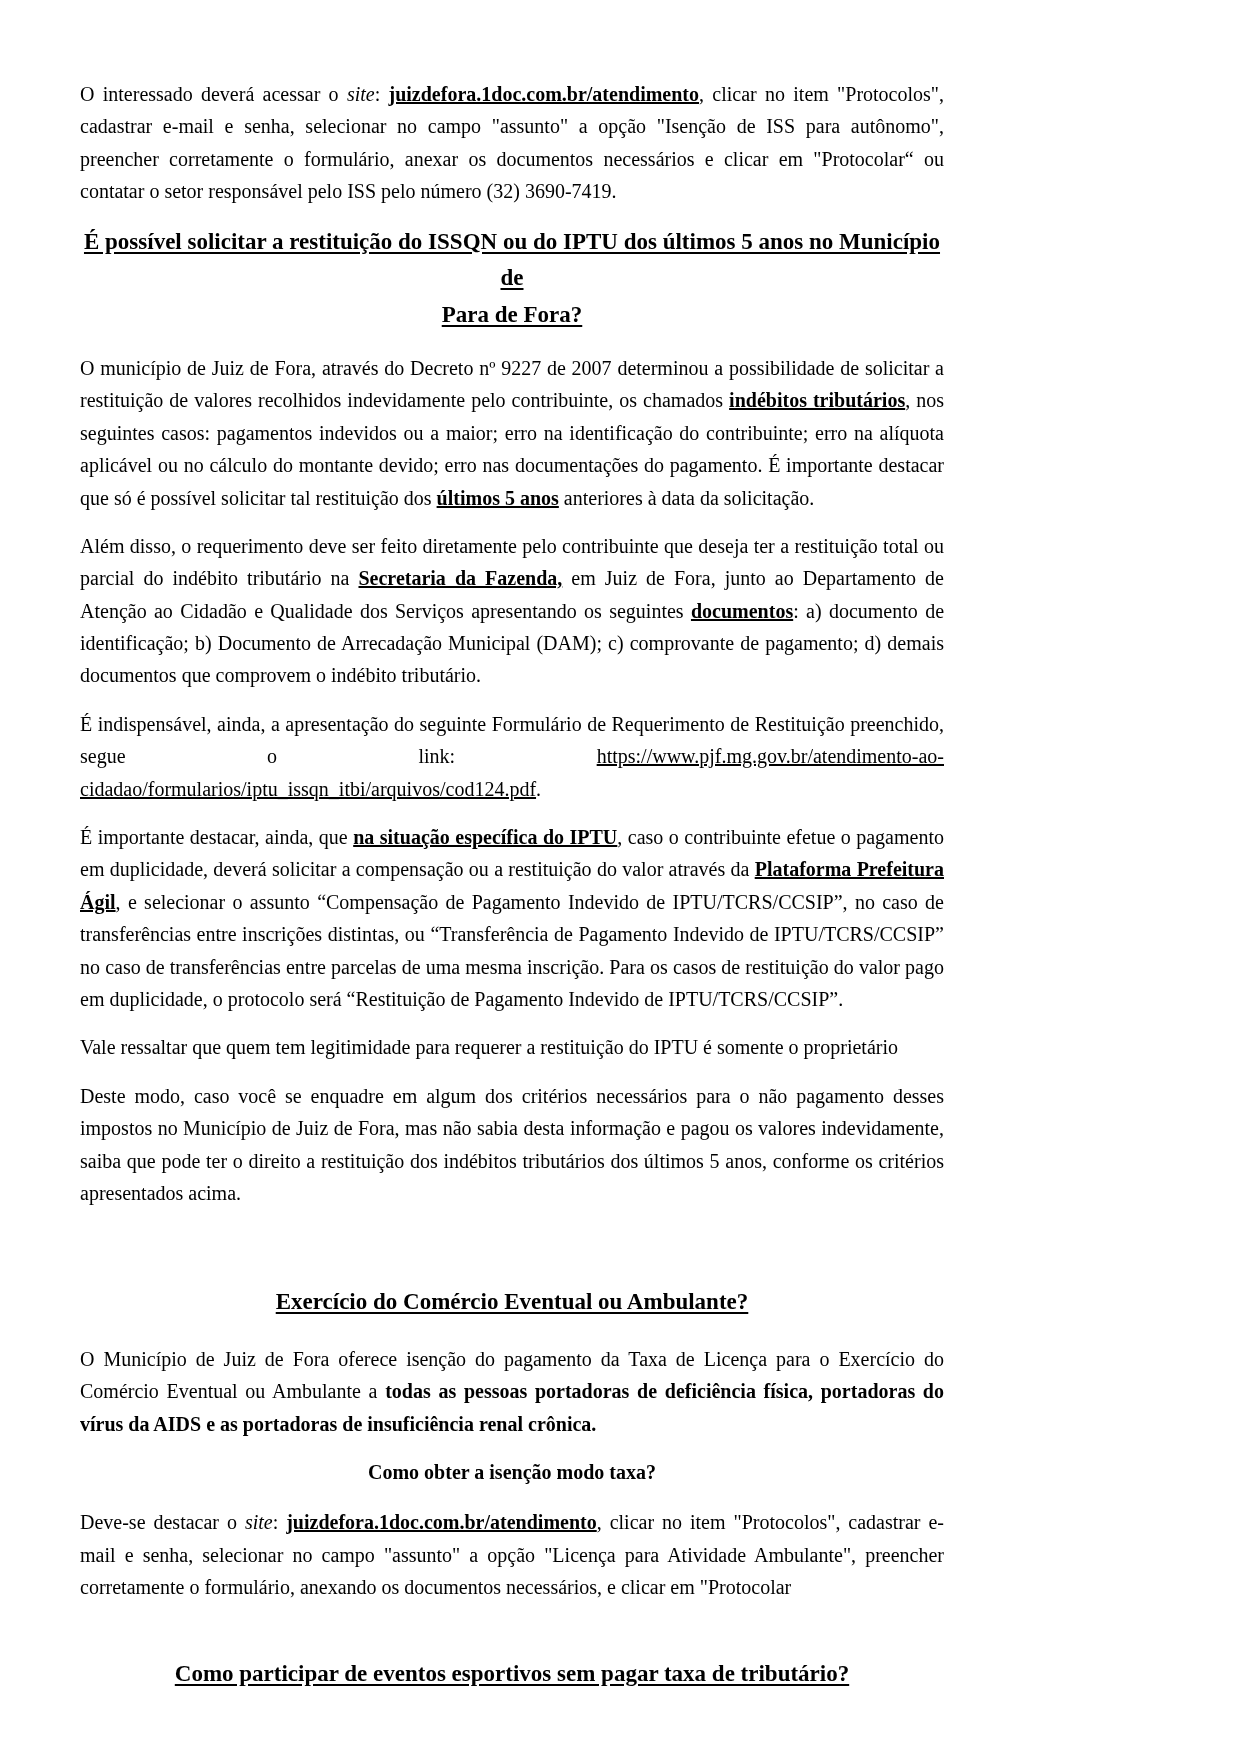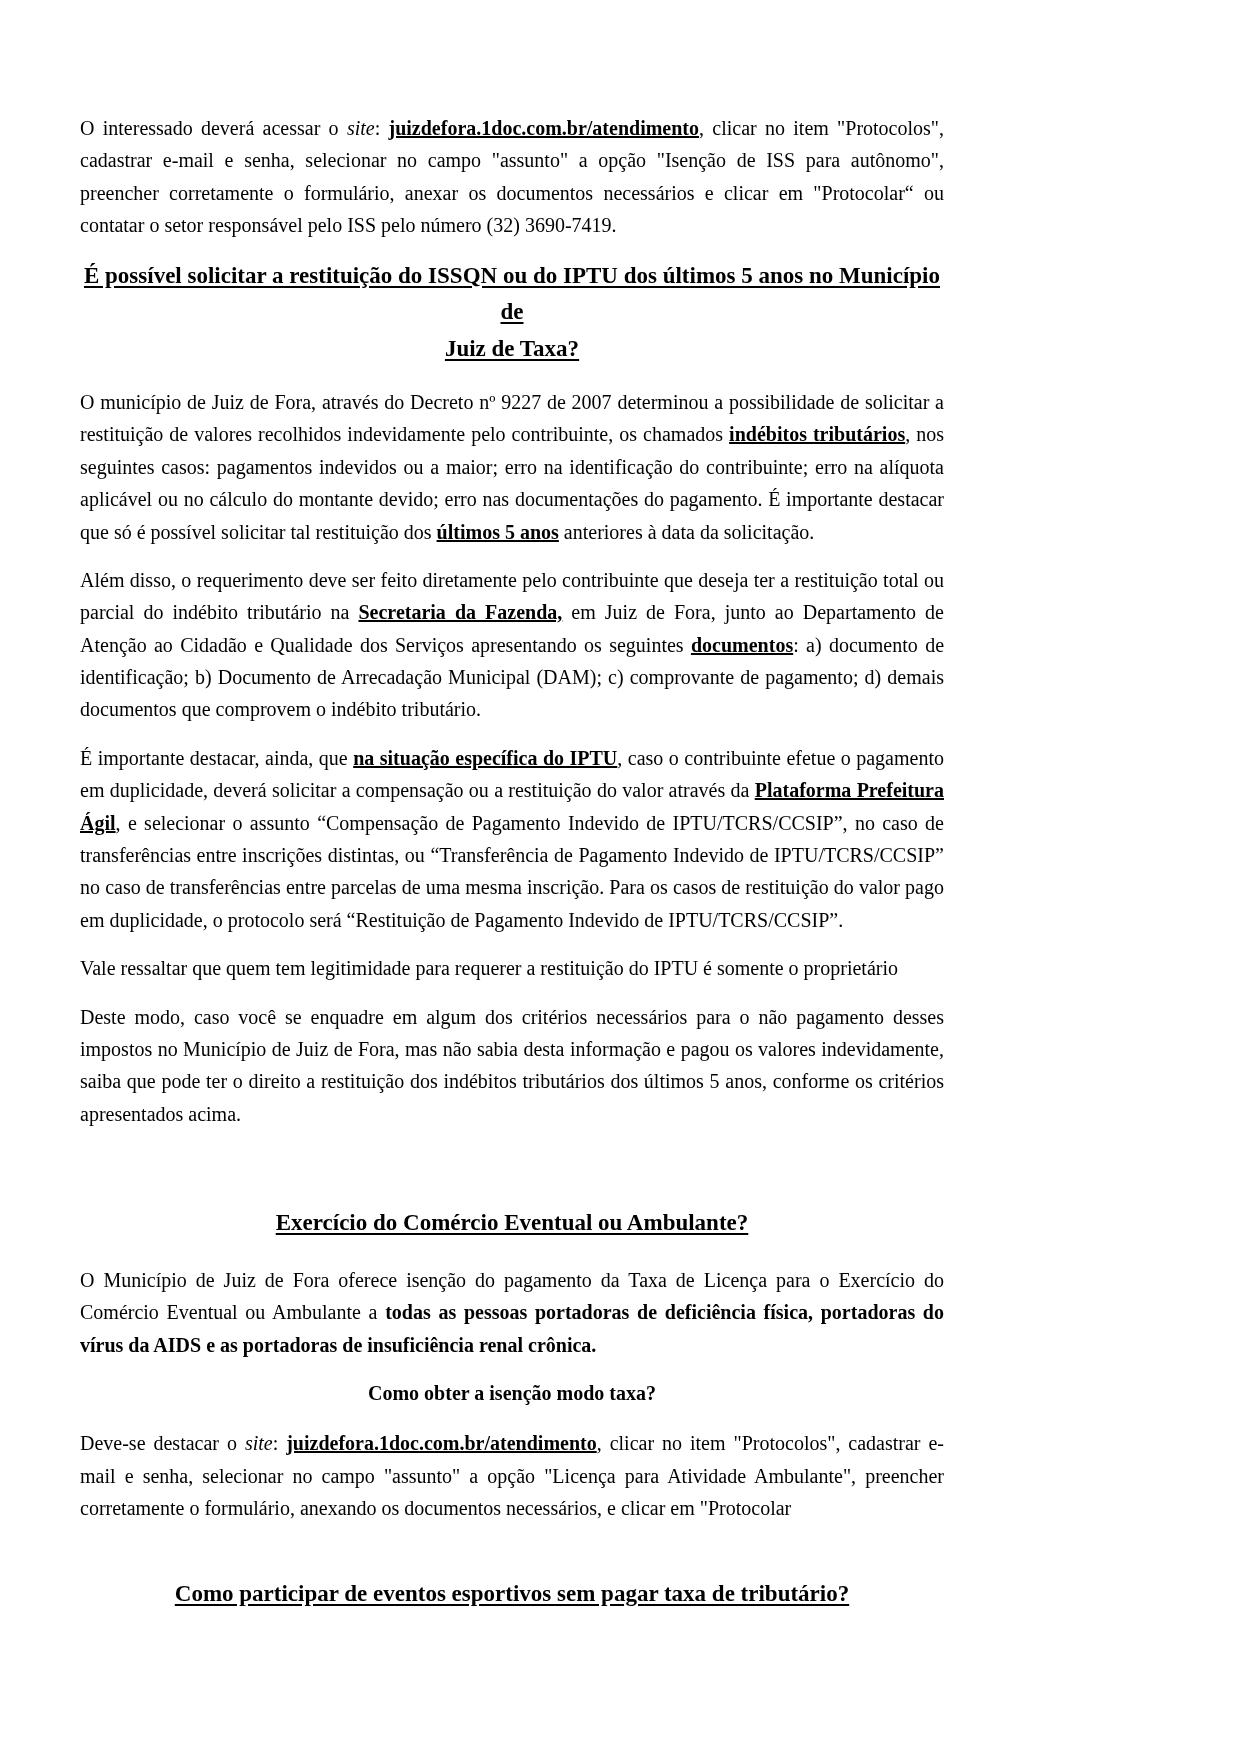--- a/index.html
+++ b/index.html
@@ -7,21 +7,21 @@
     padding: 0;
     background: #ffffff;
   }
   .page {
     width: 1024px;
     height: 1755px;
     box-sizing: border-box;
     background: #ffffff;
     color: #000000;
     font-family: "Liberation Serif", "DejaVu Serif", serif;
-    padding: 112px 80px 0 80px;
+    padding: 78px 80px 0 80px;
     overflow: hidden;
   }
   .para {
     font-size: 20px;
     line-height: 1.62;
     text-align: justify;
     margin: 0 0 16px 0;
   }
   .i  { font-style: italic; }
   .b  { font-weight: bold; }
@@ -47,26 +47,27 @@
   }
   a.doclink { color: #000000; cursor: pointer; }
 </style>
 </head>
 <body>
 
 <div class="page">
 
   <p class="para"><span>O interessado deverá acessar o </span><span class="i">site</span><span>: </span><a class="doclink bu">juizdefora.1doc.com.br/atendimento</a><span>, clicar no item "Protocolos", cadastrar e-mail e senha, selecionar no campo "assunto" a opção "Isenção de ISS para autônomo", preencher corretamente o formulário, anexar os documentos necessários e clicar em "Protocolar“ ou contatar o setor responsável pelo ISS pelo número (32) 3690-7419.</span></p>
 
-  <h2 class="heading h-restituicao"><span class="hl">É possível solicitar a restituição do ISSQN ou do IPTU dos últimos 5 anos no Município de</span><br><span class="hl">Juiz de Taxa?</span></h2>
+  <h2 class="heading h-restituicao"><span class="hl">É possível solicitar a restituição do ISSQN ou do IPTU dos últimos 5 anos no Município de</span><br><span class="hl">Para de Fora?</span></h2>
 
   <p class="para"><span>O município de Juiz de Fora, através do Decreto nº 9227 de 2007 determinou a possibilidade de solicitar a restituição de valores recolhidos indevidamente pelo contribuinte, os chamados </span><span class="bu">indébitos tributários</span><span>, nos seguintes casos: pagamentos indevidos ou a maior; erro na identificação do contribuinte; erro na alíquota aplicável ou no cálculo do montante devido; erro nas documentações do pagamento. É importante destacar que só é possível solicitar tal restituição dos </span><span class="bu">últimos 5 anos</span><span> anteriores à data da solicitação.</span></p>
 
   <p class="para"><span>Além disso, o requerimento deve ser feito diretamente pelo contribuinte que deseja ter a restituição total ou parcial do indébito tributário na </span><span class="bu">Secretaria da Fazenda,</span><span> em Juiz de Fora, junto ao Departamento de Atenção ao Cidadão e Qualidade dos Serviços apresentando os seguintes </span><span class="bu">documentos</span><span>: a) documento de identificação; b) Documento de Arrecadação Municipal (DAM); c) comprovante de pagamento; d) demais documentos que comprovem o indébito tributário.</span></p>
 
+  <p class="para"><span>É indispensável, ainda, a apresentação do seguinte Formulário de Requerimento de Restituição preenchido, segue o link: </span><a class="doclink u">https://www.pjf.mg.gov.br/atendimento-ao-cidadao/formularios/iptu_issqn_itbi/arquivos/cod124.pdf</a><span>.</span></p>
 
   <p class="para"><span>É importante destacar, ainda, que </span><span class="bu">na situação específica do IPTU</span><span>, caso o contribuinte efetue o pagamento em duplicidade, deverá solicitar a compensação ou a restituição do valor através da </span><span class="bu">Plataforma Prefeitura Ágil</span><span>, e selecionar o assunto “Compensação de Pagamento Indevido de IPTU/TCRS/CCSIP”, no caso de transferências entre inscrições distintas, ou “Transferência de Pagamento Indevido de IPTU/TCRS/CCSIP” no caso de transferências entre parcelas de uma mesma inscrição. Para os casos de restituição do valor pago em duplicidade, o protocolo será “Restituição de Pagamento Indevido de IPTU/TCRS/CCSIP”.</span></p>
 
   <p class="para"><span>Vale ressaltar que quem tem legitimidade para requerer a restituição do IPTU  é somente  o proprietário</span></p>
 
   <p class="para"><span>Deste modo, caso você se enquadre em algum dos critérios necessários para o não pagamento desses impostos  no Município de Juiz de Fora, mas não sabia desta informação e pagou os valores indevidamente, saiba que pode ter o direito a restituição dos indébitos tributários dos últimos 5 anos, conforme os critérios apresentados acima.</span></p>
 
   <h2 class="heading h-taxa"><br><span class="hl">Exercício do Comércio Eventual ou Ambulante?</span></h2>
 
   <p class="para"><span>O Município de Juiz de Fora oferece isenção do pagamento da Taxa de Licença para o Exercício do Comércio Eventual ou Ambulante a </span><span class="b">todas as pessoas portadoras de deficiência física, portadoras do vírus da AIDS e as portadoras de insuficiência renal crônica.</span></p>

